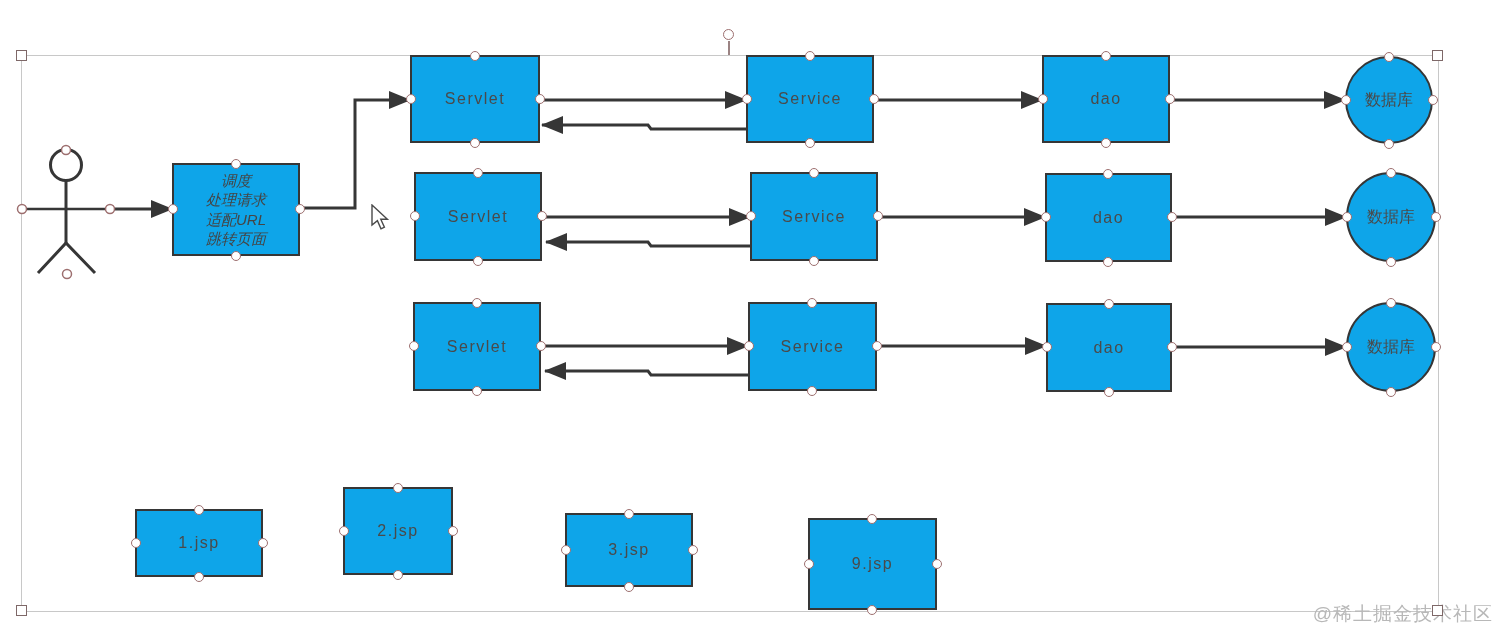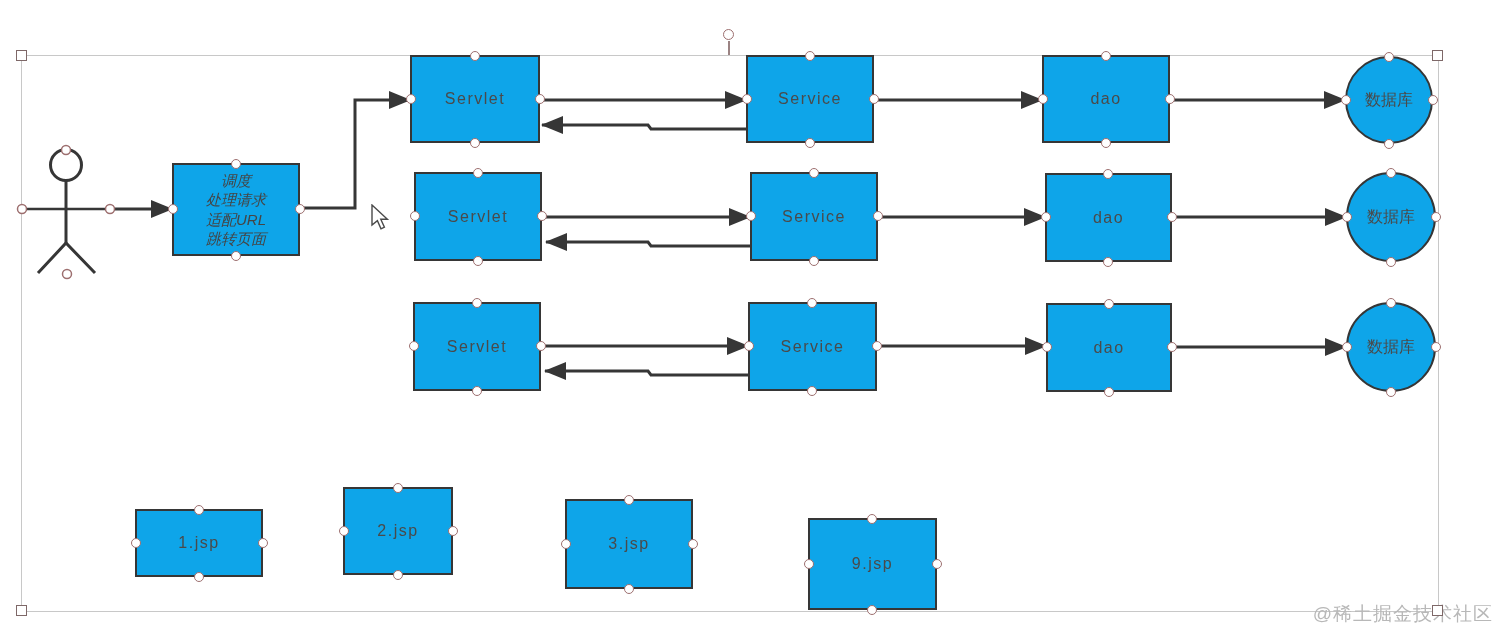--- a/index.html
+++ b/index.html
@@ -199,21 +199,21 @@
       <i class="cp cp-l"></i>
       <i class="cp cp-r"></i>
   </div>
   <div class="shape-box" style="left:343px;top:487px;width:110px;height:88px;">
     <span class="shape-label">2.jsp</span>
     <i class="cp cp-t"></i>
       <i class="cp cp-b"></i>
       <i class="cp cp-l"></i>
       <i class="cp cp-r"></i>
   </div>
-  <div class="shape-box" style="left:565px;top:499px;width:128px;height:90px;">
+  <div class="shape-box" style="left:565px;top:513px;width:128px;height:74px;">
     <span class="shape-label">3.jsp</span>
     <i class="cp cp-t"></i>
       <i class="cp cp-b"></i>
       <i class="cp cp-l"></i>
       <i class="cp cp-r"></i>
   </div>
   <div class="shape-box" style="left:808px;top:518px;width:129px;height:92px;">
     <span class="shape-label">9.jsp</span>
     <i class="cp cp-t"></i>
       <i class="cp cp-b"></i>

